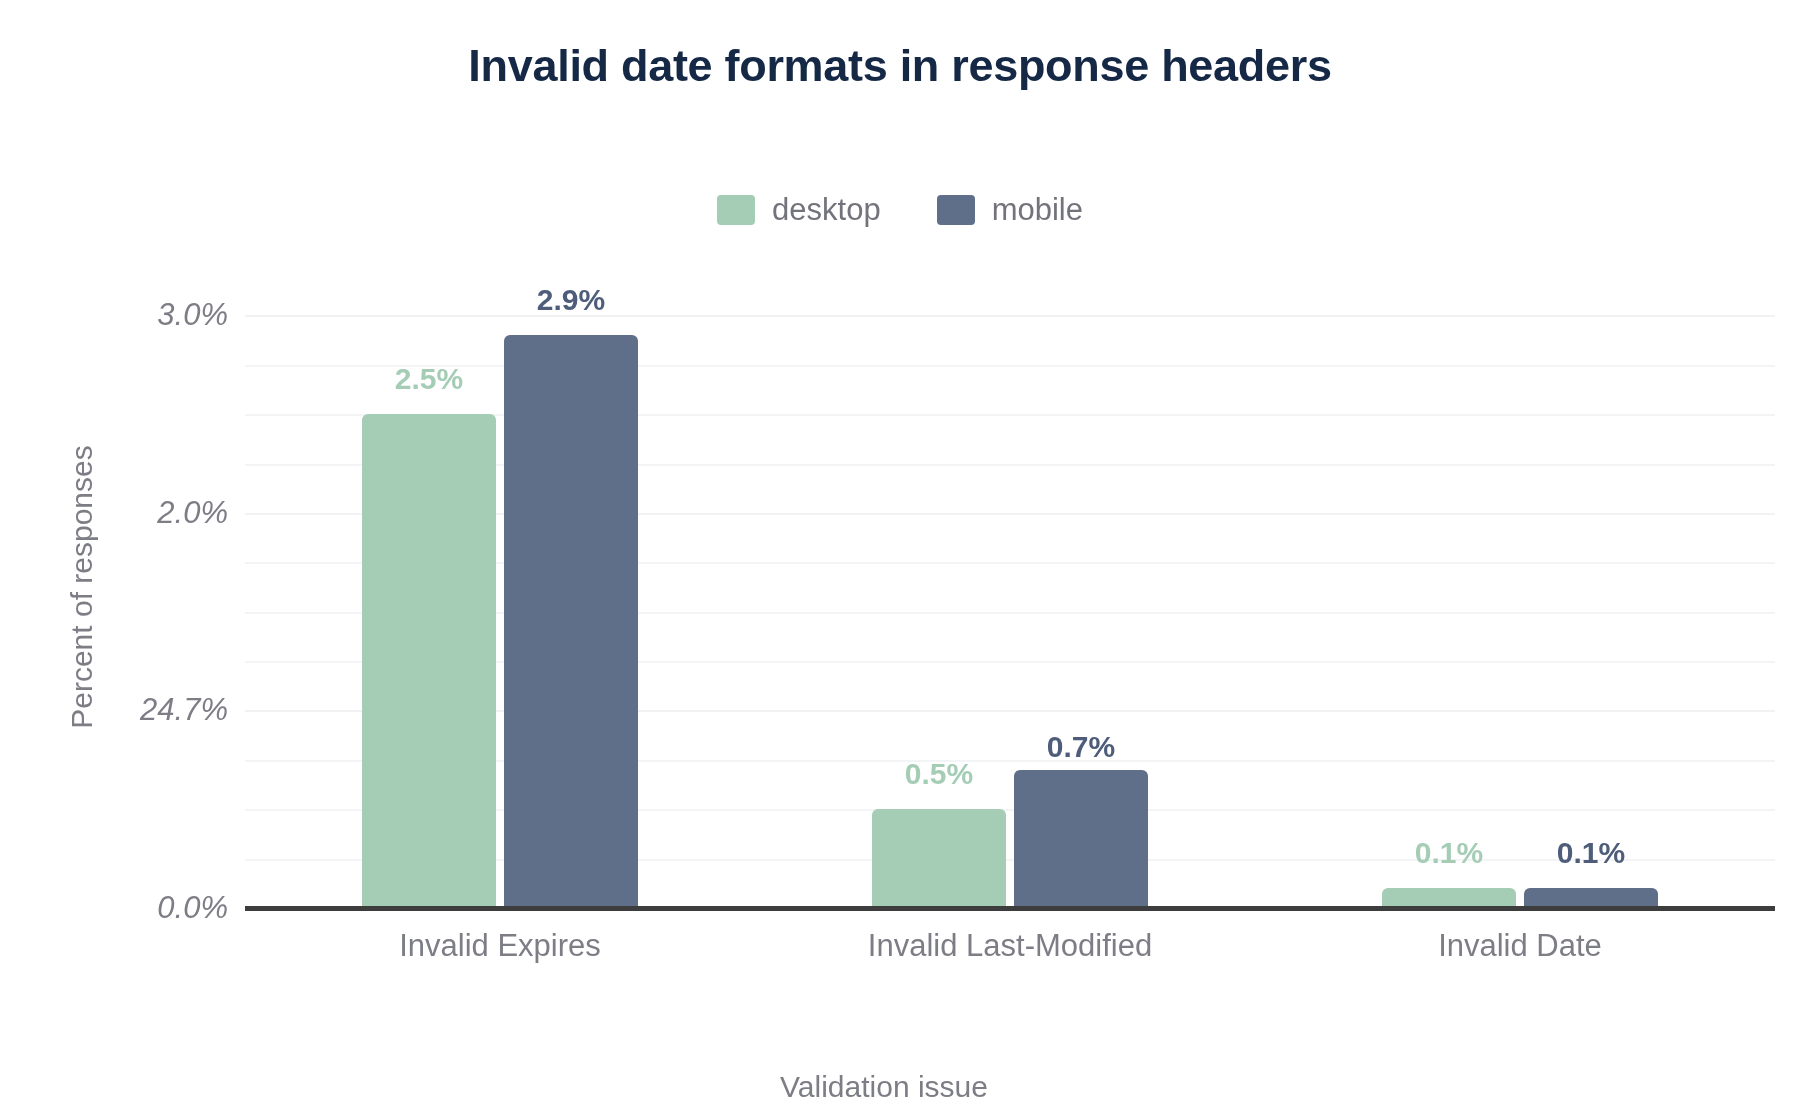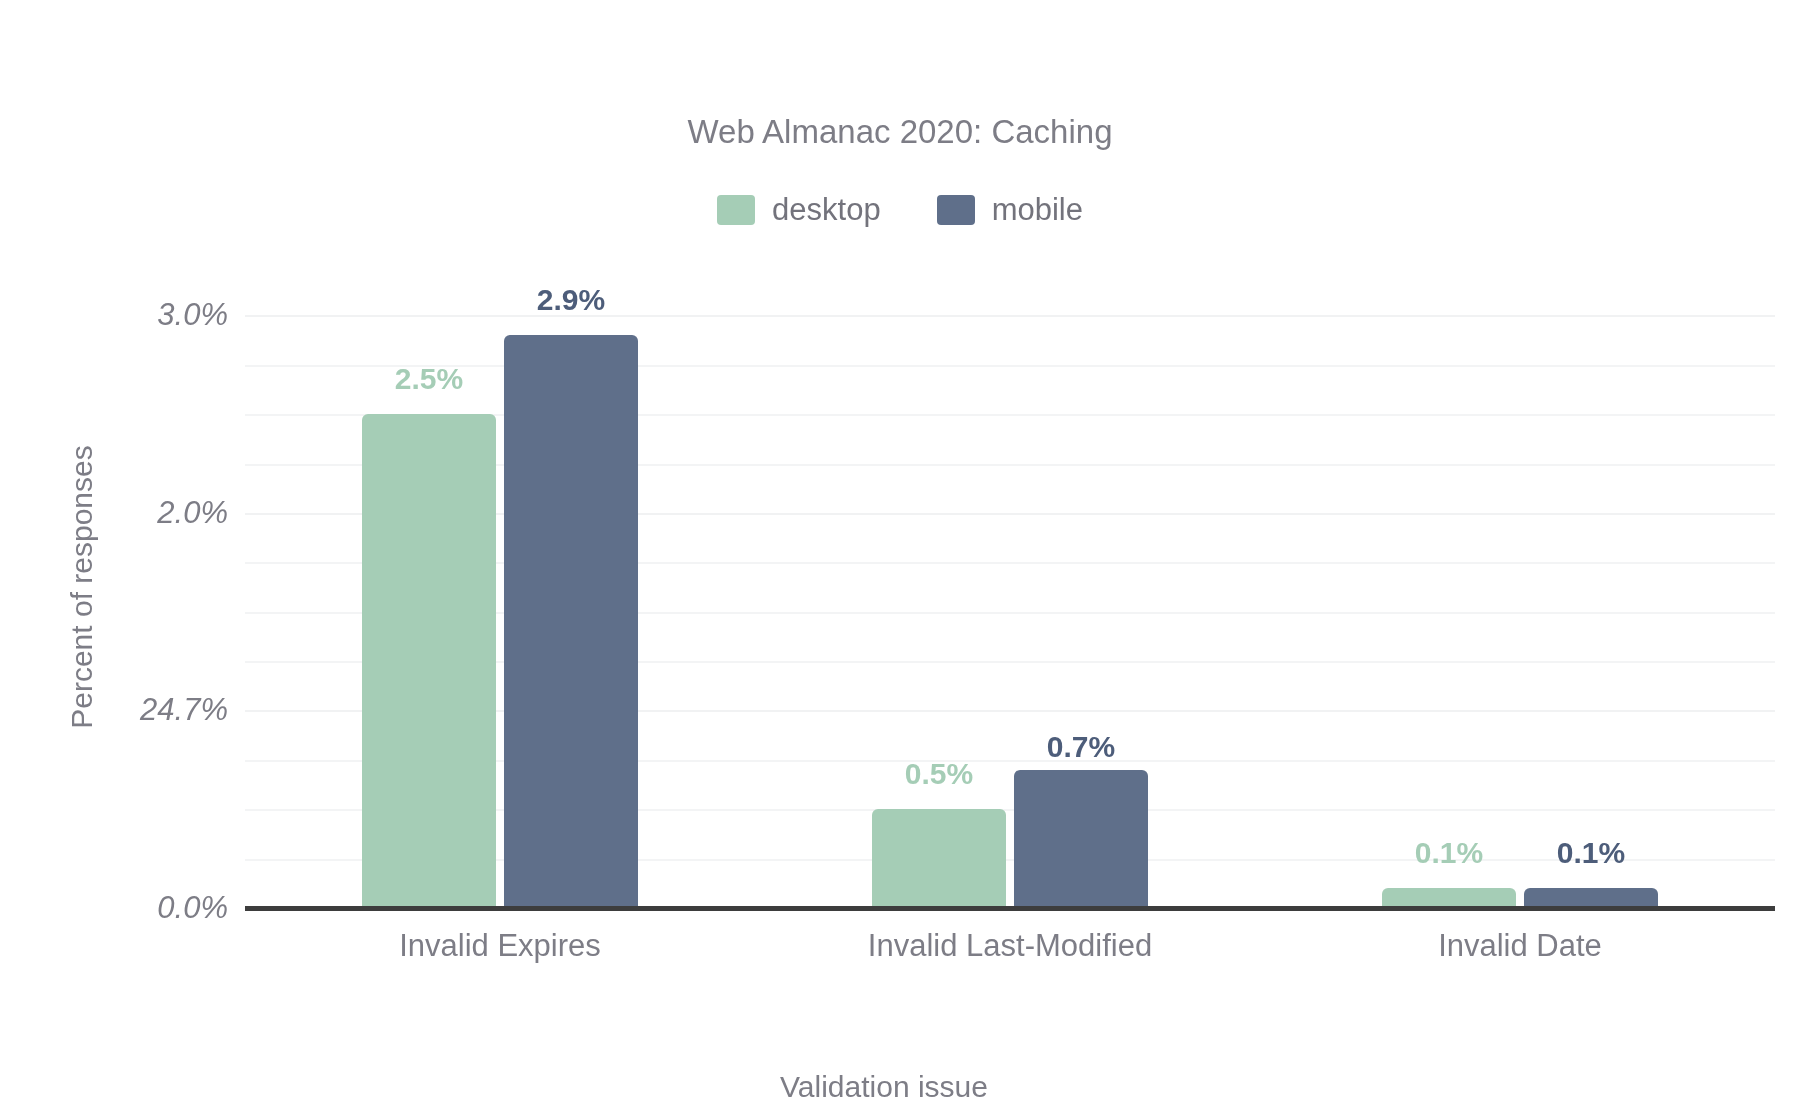--- a/index.html
+++ b/index.html
@@ -152,22 +152,22 @@
     text-align: center;
     font-size: 30px;
     color: #7d7d86;
   }
 </style>
 </head>
 <body>
 
 <div id="chart-root">
 
-
-  <div class="chart-subtitle">Web Almanac 2020: Caching</div>
+  <div class="chart-title">Invalid date formats in response headers</div>
+
 
   <div class="legend">
     <div class="legend-entry">
       <span class="legend-swatch" id="sw0" style="background: rgb(165, 205, 182);"></span>
       <span class="legend-label">desktop</span>
     </div>
     <div class="legend-entry">
       <span class="legend-swatch" id="sw1" style="background: rgb(95, 111, 138);"></span>
       <span class="legend-label">mobile</span>
     </div>

